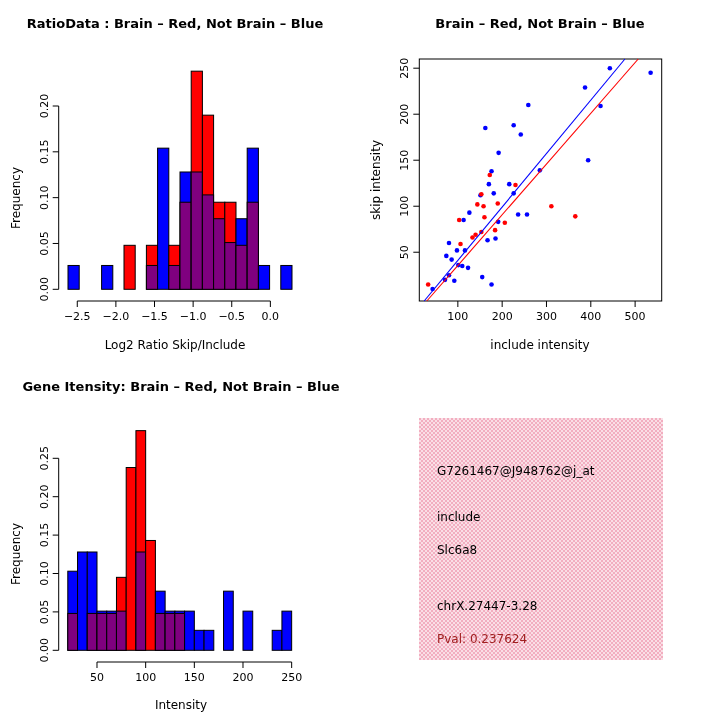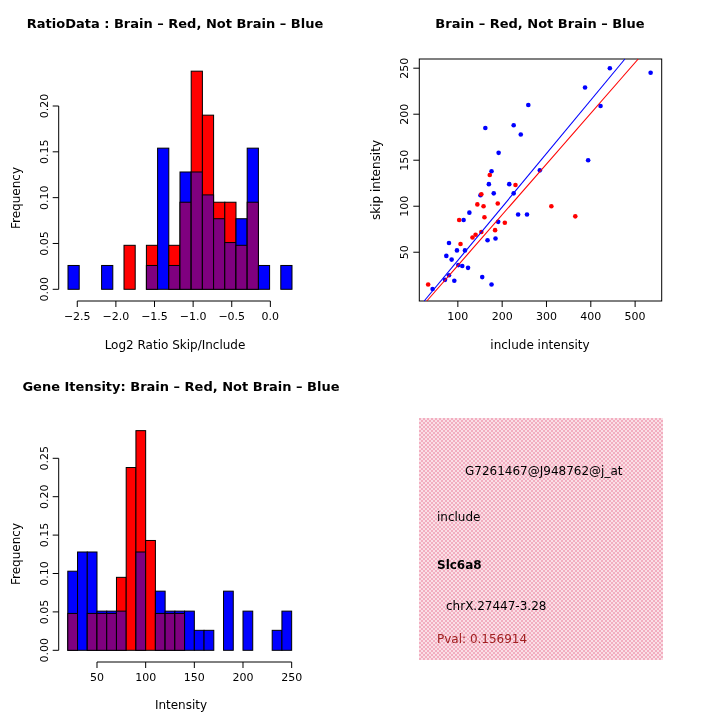--- a/index.html
+++ b/index.html
@@ -10,21 +10,21 @@
   #panel-1{left:360px;top:0;}
   #panel-2{left:0;top:360px;}
   #panel-3{position:absolute;left:360px;top:360px;width:360px;height:360px;}
   .infobox{position:absolute;left:59px;top:58px;width:244px;height:242px;
     background-color:#f2aec0;
     background-image:
       linear-gradient(45deg, rgba(255,255,255,.6) 25%, transparent 25%, transparent 75%, rgba(255,255,255,.6) 75%),
       linear-gradient(45deg, rgba(255,255,255,.6) 25%, transparent 25%, transparent 75%, rgba(255,255,255,.6) 75%);
     background-size:4px 4px;background-position:0 0,2px 2px;}
   .iline{position:absolute;left:18px;font-size:12px;color:#000;white-space:nowrap;}
-  .il-0{top:46px;margin-left:28px;} .il-1{top:92px;} .il-2{top:140px;font-weight:bold;} .il-3{top:181px;padding-left:9px;}
+  .il-0{top:46px;} .il-1{top:92px;} .il-2{top:125px;} .il-3{top:181px;}
   .il-4{top:214px;color:#a02020;}
 </style>
 </head>
 <body>
 
 <div id="figure">
   <svg id="panel-0" width="360" height="360">
       <g>
         <rect x="68" y="265.471" width="11.199799999999996" height="23.829000000000008" fill="#0000FF" stroke="#000" stroke-width="1"></rect>
         <rect x="101.5994" y="265.471" width="11.199799999999996" height="23.829000000000008" fill="#0000FF" stroke="#000" stroke-width="1"></rect>
@@ -224,16 +224,16 @@
       <text x="181" y="31" font-size="13" text-anchor="middle" font-family="&quot;DejaVu Sans&quot;,&quot;Liberation Sans&quot;,sans-serif" fill="#000" font-weight="bold">Gene Itensity: Brain – Red, Not Brain – Blue</text>
       <text x="181" y="349" font-size="12" text-anchor="middle" font-family="&quot;DejaVu Sans&quot;,&quot;Liberation Sans&quot;,sans-serif" fill="#000">Intensity</text>
       <text x="20" y="194" font-size="12" text-anchor="middle" font-family="&quot;DejaVu Sans&quot;,&quot;Liberation Sans&quot;,sans-serif" fill="#000" transform="rotate(-90 20 194)">Frequency</text>
     </svg>
   <div id="panel-3">
     <div class="infobox">
       <div class="iline il-0">G7261467@J948762@j_at</div>
       <div class="iline il-1">include</div>
       <div class="iline il-2">Slc6a8</div>
       <div class="iline il-3">chrX.27447-3.28</div>
-      <div class="iline il-4">Pval: 0.156914</div>
+      <div class="iline il-4">Pval: 0.237624</div>
     </div>
   </div>
 </div>
 
 </body></html>

